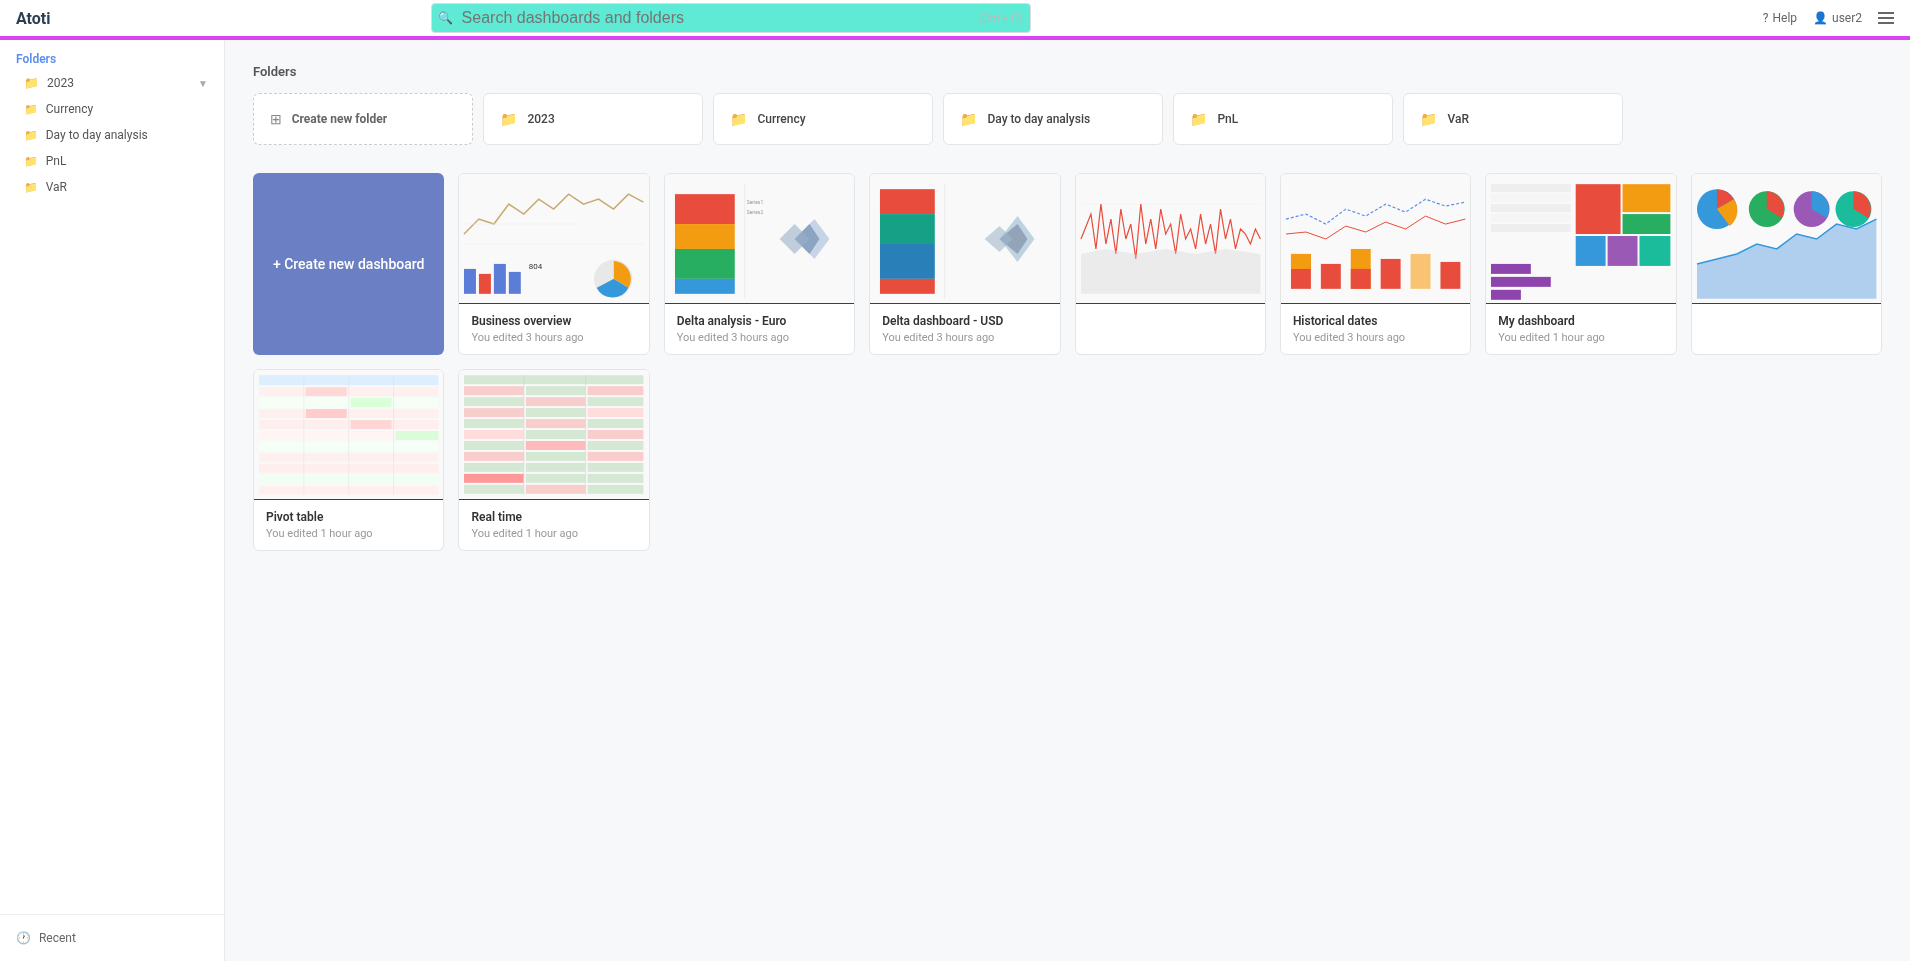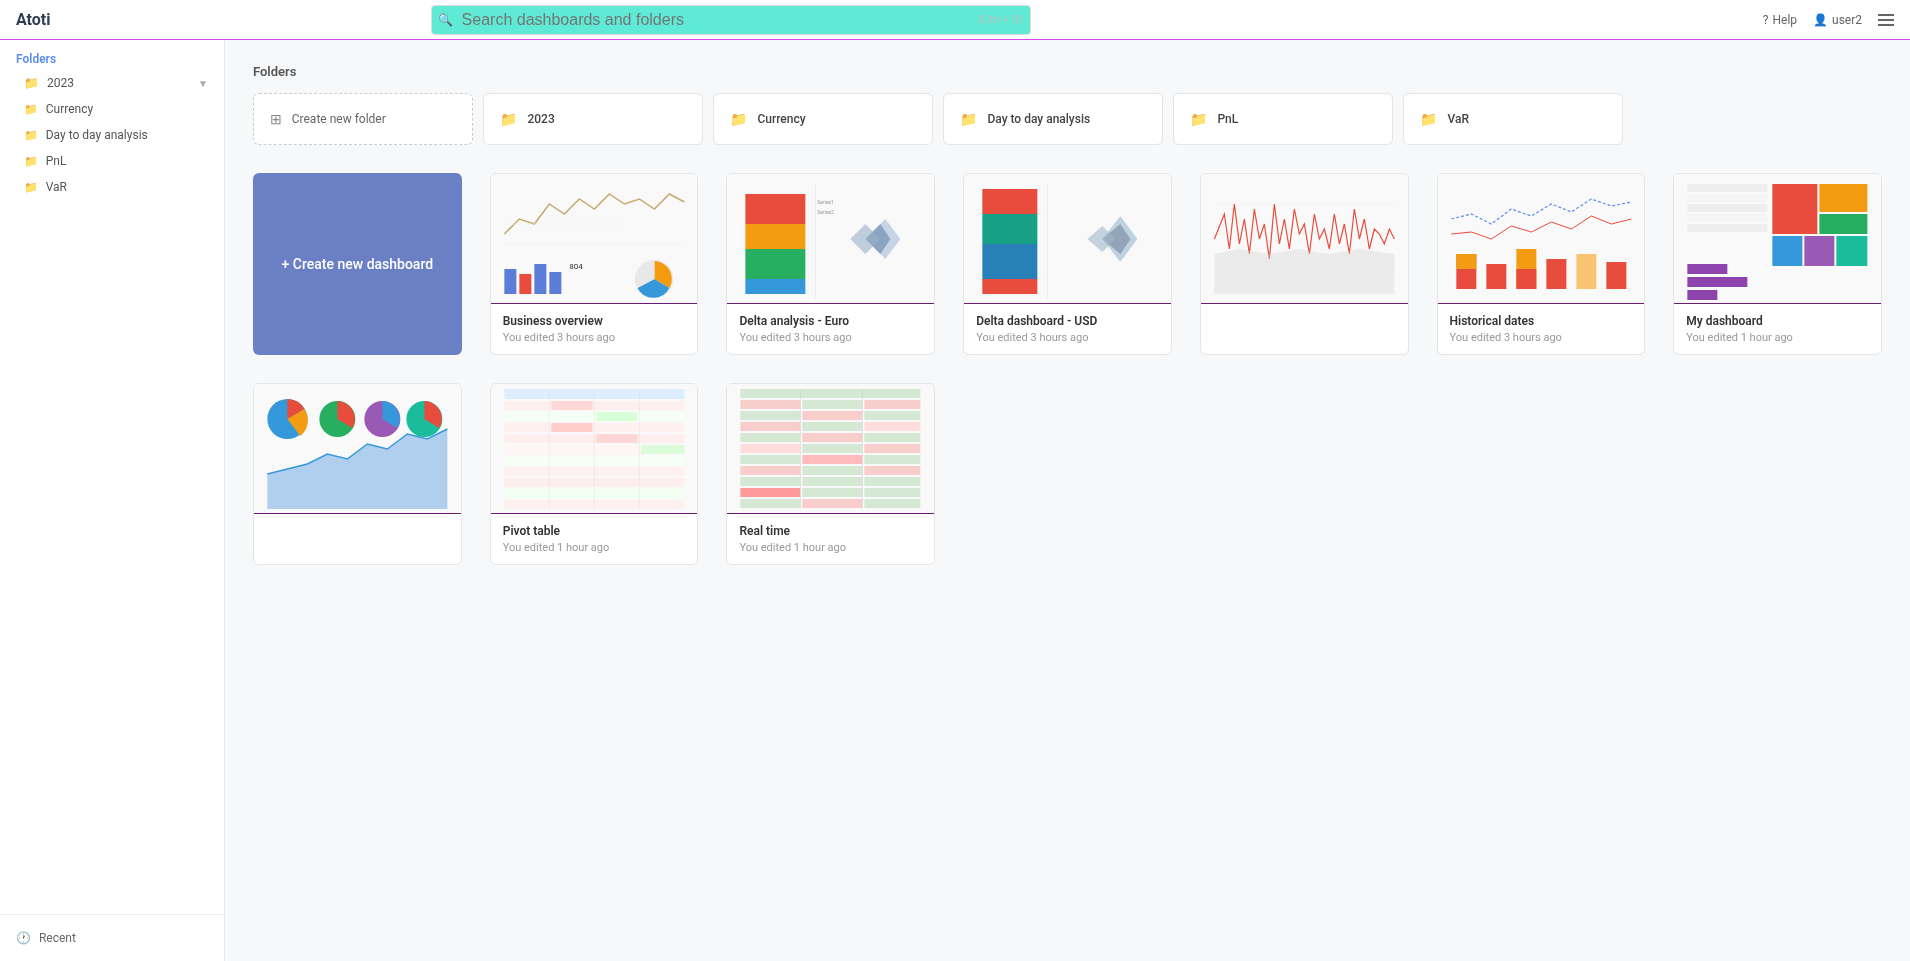--- a/index.html
+++ b/index.html
@@ -1,19 +1,19 @@
 <!DOCTYPE html>
 <html><head>
   <meta charset="utf-8">
   <style>
     * { box-sizing: border-box; margin: 0; padding: 0; }
     body { font-family: -apple-system, BlinkMacSystemFont, 'Segoe UI', Roboto, sans-serif; background: #f5f5f5; display: flex; flex-direction: column; height: 100vh; overflow: hidden; font-size: 13px; color: #333; }
 
     
-    .topbar { height: 40px; background: #fff; border-bottom: 1px solid #d946ef; display: flex; align-items: center; padding: 0 16px; gap: 12px; flex-shrink: 0; z-index: 10; }
+    .topbar { height: 40px; background: #fff; border-bottom: 4px solid #d946ef; display: flex; align-items: center; padding: 0 16px; gap: 12px; flex-shrink: 0; z-index: 10; }
     .topbar-logo { font-weight: bold; font-size: 16px; color: #2c3e50; margin-right: 8px; }
     .search-box { flex: 1; max-width: 600px; margin: 0 auto; position: relative; display: flex; align-items: center; }
     .search-box input { width: 100%; padding: 5px 12px 5px 30px; border: 1px solid #ddd; border-radius: 4px; font-size: 16px; color: #666; background: #5eead4; outline: none; }
     .search-icon-wrap { position: absolute; left: 8px; color: #999; font-size: 12px; }
     .search-shortcut { position: absolute; right: 8px; color: #bbb; font-size: 11px; }
     .topbar-right { display: flex; align-items: center; gap: 16px; margin-left: auto; }
     .help-btn { display: flex; align-items: center; gap: 4px; color: #666; font-size: 12px; cursor: pointer; }
     .user-btn { display: flex; align-items: center; gap: 4px; color: #666; font-size: 12px; cursor: pointer; }
     .menu-icon { display: flex; flex-direction: column; gap: 3px; cursor: pointer; }
     .menu-icon span { width: 16px; height: 2px; background: #666; display: block; }
@@ -35,24 +35,24 @@
     
     .main { flex: 1; overflow-y: auto; padding: 24px 28px; background: #f7f8fa; }
     .section-title { font-size: 13px; font-weight: 600; color: #555; margin-bottom: 14px; }
 
     
     .folders-row { display: flex; gap: 10px; flex-wrap: wrap; margin-bottom: 28px; }
     .folder-card { background: #fff; border: 1px solid #e5e5e5; border-radius: 6px; padding: 0 16px; height: 52px; display: flex; align-items: center; gap: 10px; cursor: pointer; min-width: 140px; transition: box-shadow 0.15s; flex: 1; max-width: 220px; }
     .folder-card-create { background: #fff; border: 1px dashed #ccc; }
     .folder-card .f-icon { color: #888; font-size: 14px; }
     .folder-card .f-name { font-size: 12px; color: #444; font-weight: 500; }
-    .folder-card-create .f-name { color: #666; font-weight: 400; }
-
-    
-    .dashboards-grid { display: grid; grid-template-columns: repeat(auto-fill, minmax(190px, 1fr)); gap: 28px; }
+    .folder-card-create .f-name { color: #666; font-weight: 700; }
+
+    
+    .dashboards-grid { display: grid; grid-template-columns: repeat(auto-fill, minmax(190px, 1fr)); gap: 14px; }
     .dashboard-card { background: #fff; border: 1px solid #e5e5e5; border-radius: 6px; overflow: hidden; cursor: pointer; transition: box-shadow 0.15s; }
     .dashboard-card-create { background: #6b7fc4; border: none; display: flex; align-items: center; justify-content: center; min-height: 175px; }
     .dashboard-card-create .create-label { color: #fff; font-size: 14px; font-weight: 500; }
     .dashboard-preview { height: 130px; overflow: hidden; background: #f9f9f9; border-bottom: 1px solid #701a75; display: flex; align-items: center; justify-content: center; }
     .dashboard-info { padding: 10px 12px; }
     .dashboard-name { font-size: 12px; font-weight: 600; color: #333; margin-bottom: 3px; }
     .dashboard-meta { font-size: 11px; color: #999; }
   </style>
 </head>
 <body>

